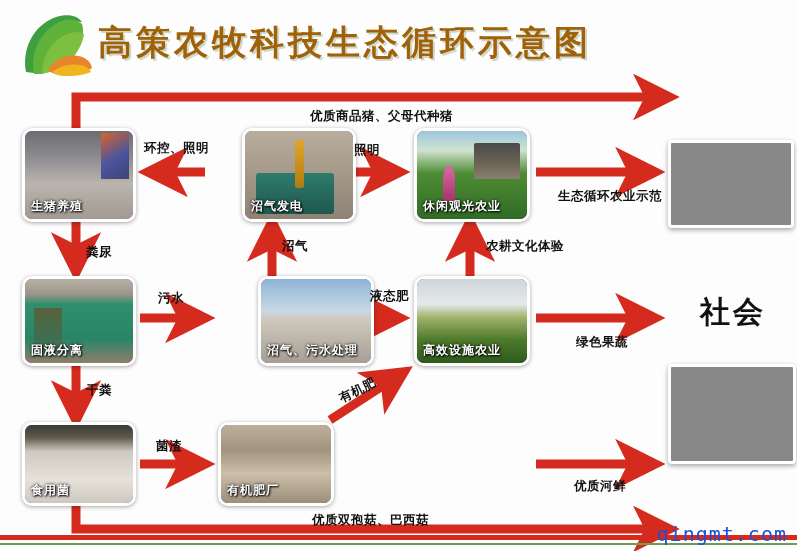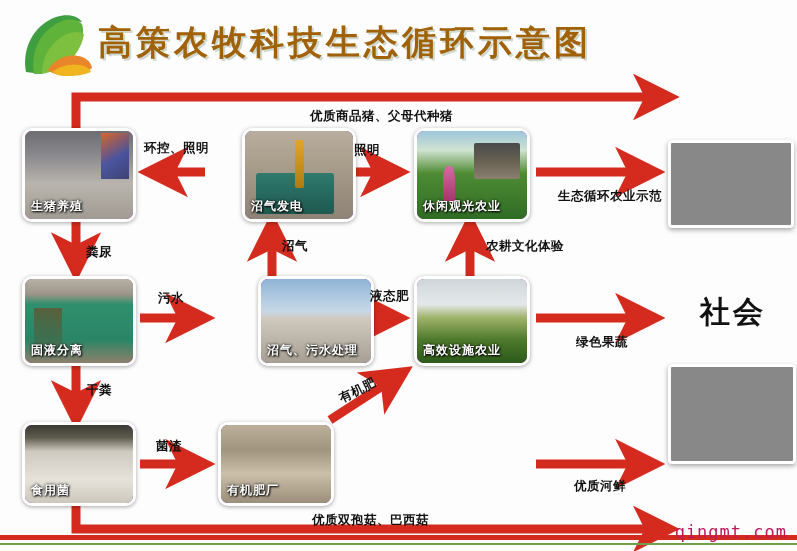--- a/index.html
+++ b/index.html
@@ -109,21 +109,21 @@
     font-family:"DejaVu Sans","Liberation Sans",sans-serif;
   }
   .lab.rot{transform:rotate(-26deg);transform-origin:left bottom;}
   .society{
     position:absolute;color:#111;font-weight:bold;font-size:30px;
     letter-spacing:3px;white-space:nowrap;
     font-family:"DejaVu Serif","Liberation Serif",serif;
   }
   .watermark{
     position:absolute;right:10px;top:522px;
-    color:#be185d;font-size:17px;letter-spacing:1px;
+    color:#1d4ed8;font-size:20px;letter-spacing:1px;
     font-family:"DejaVu Sans Mono","Liberation Mono",monospace;
   }
 </style>
 </head>
 <body>
 
 <div id="stage">
 
   <svg class="logo" viewBox="0 0 84 70">
     <path d="M14 62 C10 40 20 16 44 7 C56 3 66 6 70 12 C60 10 50 14 44 22 C36 33 32 48 30 64 Z" fill="#3f9e3f"></path>

